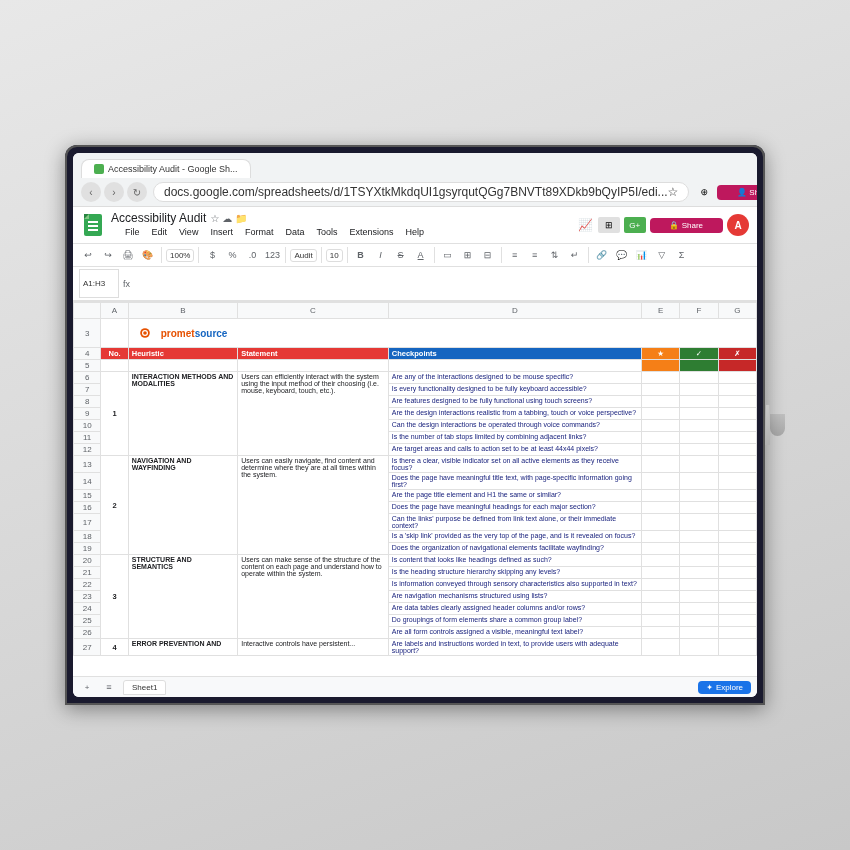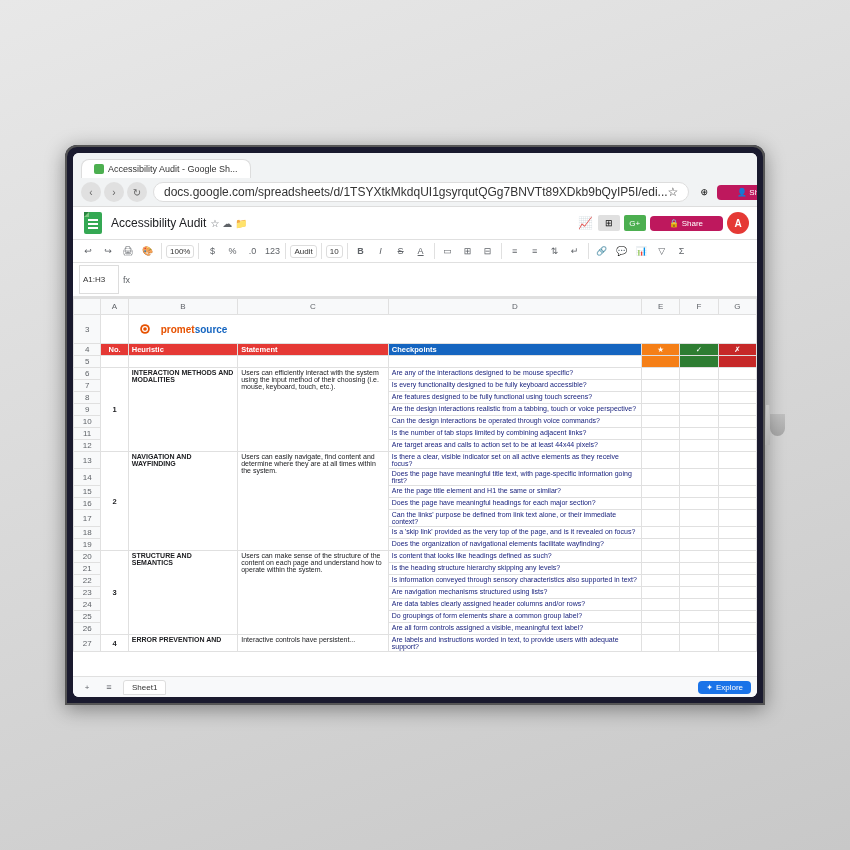--- a/index.html
+++ b/index.html
@@ -458,20 +458,31 @@
           </svg>
 
           <div class="title-area">
             <div class="sheet-title">
               <span>Accessibility Audit</span>
               <div class="title-icons">
                 <span>☆</span>
                 <span>☁</span>
                 <span>📁</span>
               </div>
+            </div>
+            <div class="menu-bar">
+              <div class="menu-item">File</div>
+              <div class="menu-item">Edit</div>
+              <div class="menu-item">View</div>
+              <div class="menu-item">Insert</div>
+              <div class="menu-item">Format</div>
+              <div class="menu-item">Data</div>
+              <div class="menu-item">Tools</div>
+              <div class="menu-item">Extensions</div>
+              <div class="menu-item">Help</div>
             </div>
           </div>
 
           <div style="display:flex;align-items:center;gap:4px;margin-left:auto;">
             <div style="font-size:12px;color:#5f6368;">📈</div>
             <div style="width:22px;height:16px;background:#e0e0e0;border-radius:2px;display:flex;align-items:center;justify-content:center;font-size:9px;">⊞</div>
             <div style="width:22px;height:16px;background:#4CAF50;border-radius:2px;display:flex;align-items:center;justify-content:center;font-size:8px;color:white;">G+</div>
             <div class="share-btn">
               <span>🔒</span>
               <span>Share</span>

